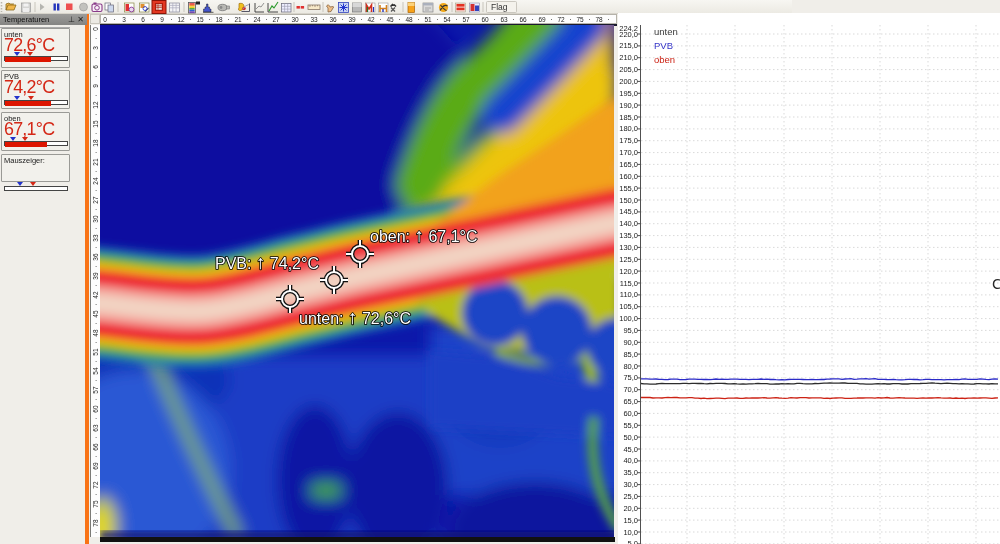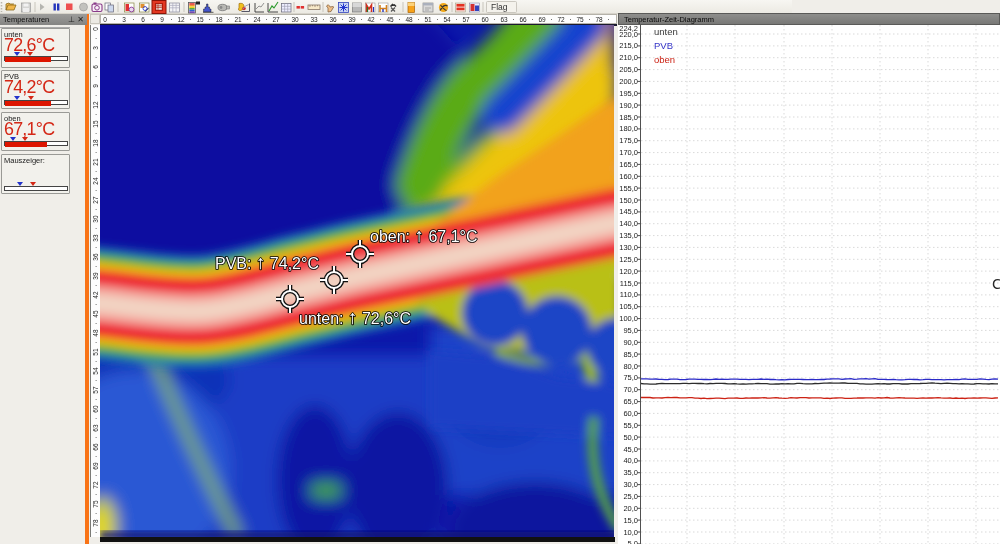--- a/index.html
+++ b/index.html
@@ -120,21 +120,21 @@
     </div>
     <div style="position:absolute;left:1px;top:98px;width:69px;height:39px;background:#f2f1ec;border:1px solid #9a9a96;border-radius:1px">
       <div style="position:absolute;left:2px;top:1px;font-size:7.5px;color:#1a1a1a">oben</div>
       <div style="position:absolute;left:2px;top:6px;font-size:19px;line-height:19px;color:#d42716;letter-spacing:-0.8px;white-space:nowrap;transform:scaleX(0.94);transform-origin:0 0">67,1°C</div>
       <div style="position:absolute;left:8px;top:24px;width:0;height:0;border-left:3.2px solid transparent;border-right:3.2px solid transparent;border-top:4.5px solid #2233cc"></div>
       <div style="position:absolute;left:20px;top:24px;width:0;height:0;border-left:3.2px solid transparent;border-right:3.2px solid transparent;border-top:4.5px solid #d42716"></div>
       <div style="position:absolute;left:2px;top:28px;width:64px;height:5px;background:#fff;border:1px solid #444">
         <div style="position:absolute;left:0;top:0;width:42px;height:5px;background:#dd1500"></div>
       </div>
     </div>
-    <div style="position:absolute;left:1px;top:140px;width:69px;height:40px;background:#f2f1ec;border:1px solid #9a9a96;border-radius:1px">
+    <div style="position:absolute;left:1px;top:140px;width:69px;height:28px;background:#f2f1ec;border:1px solid #9a9a96;border-radius:1px">
       <div style="position:absolute;left:2px;top:1px;font-size:7.5px;color:#1a1a1a">Mauszeiger:</div>
       <div style="position:absolute;left:15px;top:27px;width:0;height:0;border-left:3.2px solid transparent;border-right:3.2px solid transparent;border-top:4.5px solid #2233cc"></div>
       <div style="position:absolute;left:28px;top:27px;width:0;height:0;border-left:3.2px solid transparent;border-right:3.2px solid transparent;border-top:4.5px solid #d42716"></div>
       <div style="position:absolute;left:2px;top:31px;width:64px;height:5px;background:#fff;border:1px solid #444"></div>
     </div>
   </div>
 <div style="position:absolute;left:90px;top:14px;width:10px;height:10px;background:#eceae4;border:1px solid #c8c5bc"></div>
 <div style="position:absolute;left:100px;top:14px;width:517px;height:10px;background:#fdfdfd;border:1px solid #b5b2a9;font-size:6.5px;color:#222;overflow:hidden">
     <span style="position:absolute;left:-2.0px;top:1px;width:12px;text-align:center">0</span>
     <span style="position:absolute;left:11.5px;top:1px;width:4px;text-align:center">·</span>
@@ -346,21 +346,20 @@
         <line x1="198" y1="274" x2="204" y2="274"></line>
         <circle cx="190" cy="274" r="8" fill="none"></circle>
       </g>
       <text x="270" y="217" font-family="Liberation Sans, sans-serif" font-size="16" fill="#fff" stroke="#000" stroke-width="1.7" paint-order="stroke" stroke-linejoin="round">oben: <tspan font-size="19">↑</tspan> 67,1°C</text>
       <text x="115" y="244" font-family="Liberation Sans, sans-serif" font-size="16" fill="#fff" stroke="#000" stroke-width="1.7" paint-order="stroke" stroke-linejoin="round">PVB: <tspan font-size="19">↑</tspan> 74,2°C</text>
       <text x="199" y="299" font-family="Liberation Sans, sans-serif" font-size="16" fill="#fff" stroke="#000" stroke-width="1.7" paint-order="stroke" stroke-linejoin="round">unten: <tspan font-size="19">↑</tspan> 72,6°C</text>
     </svg>
   </div>
 <div style="position:absolute;left:100px;top:537px;width:515px;height:4.5px;background:#111"></div>
 <div style="position:absolute;left:618px;top:13px;width:382px;height:531px;background:#fff">
-    <div style="position:absolute;left:0;top:0;width:382px;height:12px;background:linear-gradient(#8e8e8c,#787876);border:1px solid #5a5a58;color:#0a0a0a;font-size:7.5px;line-height:11px;padding-left:5px">Temperatur-Zeit-Diagramm</div>
     <svg width="382" height="519" viewBox="0 0 382 519" style="position:absolute;left:0;top:12px">
       <rect width="382" height="519" fill="#ffffff"></rect>
       <g stroke="#d9d9d9" stroke-width="1" stroke-dasharray="1.5,2.5">
         <line x1="23" y1="9.0" x2="382" y2="9.0"></line>
         <line x1="23" y1="20.9" x2="382" y2="20.9"></line>
         <line x1="23" y1="32.7" x2="382" y2="32.7"></line>
         <line x1="23" y1="44.6" x2="382" y2="44.6"></line>
         <line x1="23" y1="56.4" x2="382" y2="56.4"></line>
         <line x1="23" y1="68.3" x2="382" y2="68.3"></line>
         <line x1="23" y1="80.1" x2="382" y2="80.1"></line>

